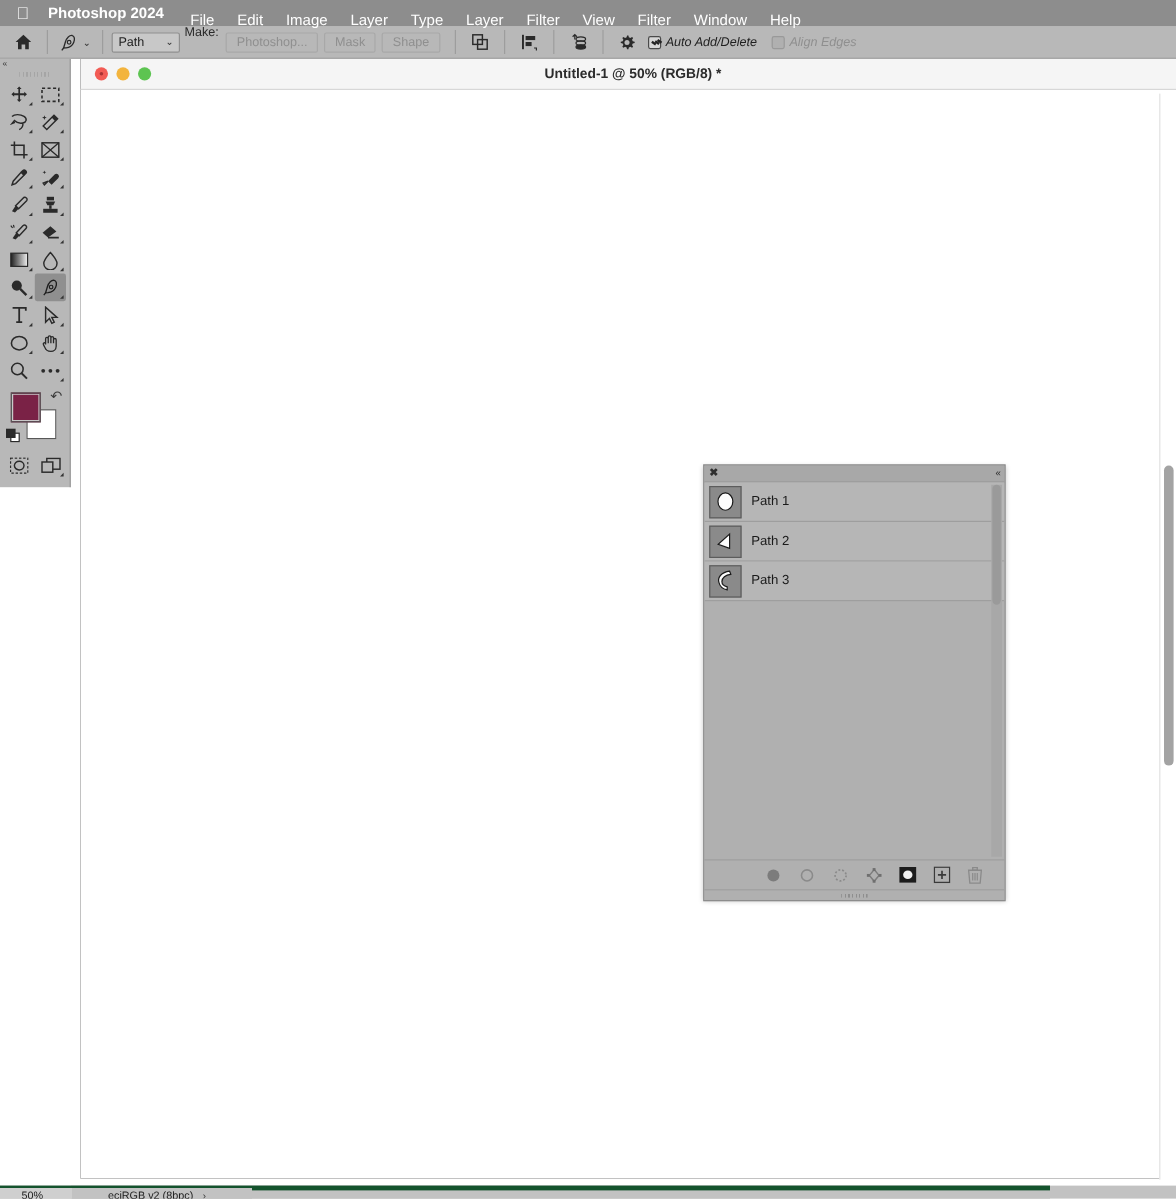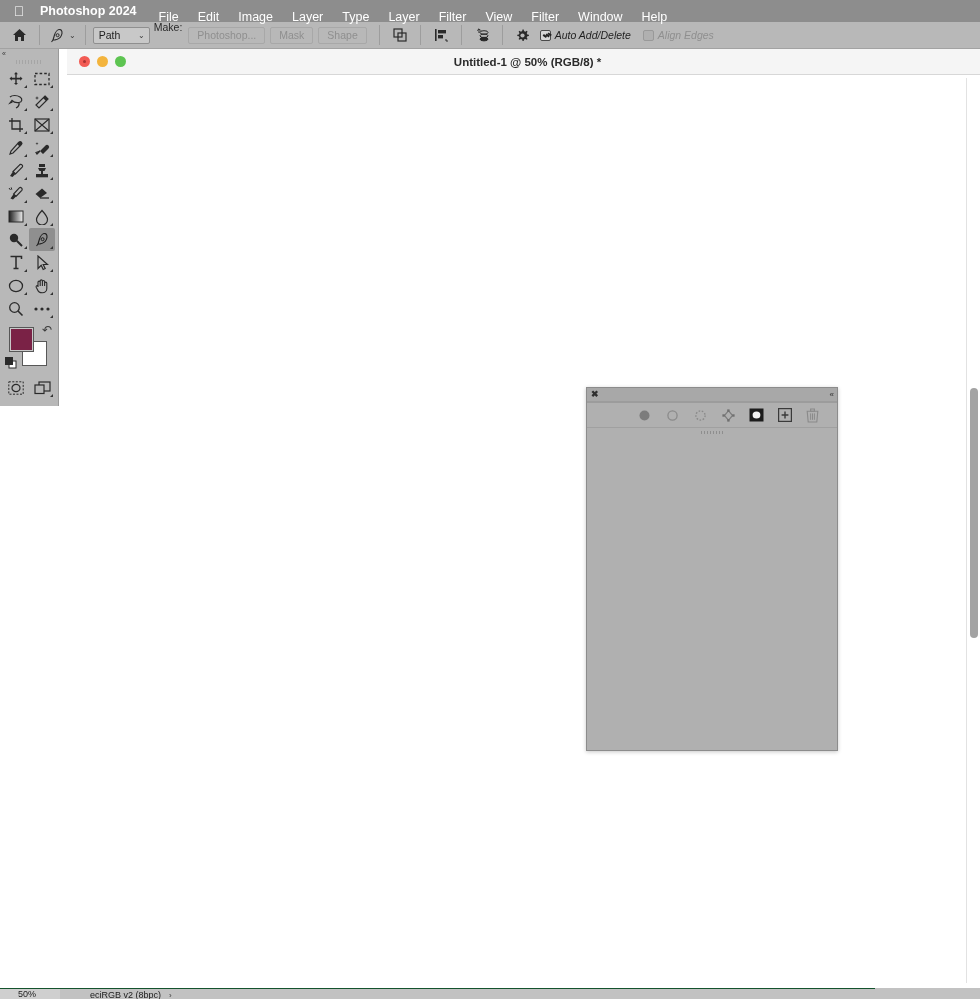--- a/index.html
+++ b/index.html
@@ -291,21 +291,21 @@
   }
   .hscroll i {
     position: absolute; top: 2px; left: 445px; width: 245px; height: 7px;
     background: #8c8c8c; border-radius: 4px;
   }
 
   
   .statusbar {
     position: absolute; left: 0; bottom: 0; width: 875px; height: 11px;
     background: #c2c2c2;
-    border-top: 1px solid #14532d;
+    border-top: 4px solid #14532d;
     display: flex; align-items: center;
     font-size: 9px; color: #1c1c1c;
     z-index: 23;
   }
   .sb-zoom {
     width: 60px; padding-left: 18px;
     background: #cfcfcf; height: 11px; display: flex; align-items: center;
   }
   .sb-profile {
     padding-left: 30px; width: 150px;
@@ -661,20 +661,53 @@
   </div>
 
   <div class="paths-panel">
 
     <div class="pp-topbar">
       <span class="pp-close">✖</span>
       <span class="pp-collapse">«</span>
     </div>
 
 
+    <div class="pp-list">
+
+      <div class="path-row">
+        <div class="path-thumb">
+          <svg width="23" height="23" viewBox="0 0 23 23">
+              <ellipse cx="11.5" cy="11" rx="6.2" ry="7.2" fill="#fdfdfd" stroke="#1a1a1a" stroke-width="1"></ellipse>
+            </svg>
+        </div>
+        <div class="path-name">Path 1</div>
+      </div>
+
+      <div class="path-row">
+        <div class="path-thumb">
+          <svg width="23" height="23" viewBox="0 0 23 23">
+              <path d="M15 5 L15 17 L5.5 13.5 Z" fill="#fdfdfd" stroke="#1a1a1a" stroke-width="1"></path>
+            </svg>
+        </div>
+        <div class="path-name">Path 2</div>
+      </div>
+
+      <div class="path-row">
+        <div class="path-thumb">
+          <svg width="23" height="23" viewBox="0 0 23 23">
+              <path d="M15 3 C8 4 5 8 6 12 C6.8 15.8 10 18 13 18.5 L13 16 C10.5 15.5 8.6 13.8 8.6 11.6 C8.6 8.5 11.6 6 16 5.6 Z" fill="#fdfdfd" stroke="#1a1a1a" stroke-width="1"></path>
+            </svg>
+        </div>
+        <div class="path-name">Path 3</div>
+      </div>
+
+      <div class="pp-scroll">
+        <i></i>
+      </div>
+    </div>
 
     <div class="pp-footer">
       <div class="pp-fbtn">
         <svg width="13" height="13" viewBox="0 0 13 13">
             <circle cx="6.5" cy="6.5" r="5" fill="#7c7c7c"></circle>
           </svg>
       </div>
       <div class="pp-fbtn">
         <svg width="13" height="13" viewBox="0 0 13 13">
             <circle cx="6.5" cy="6.5" r="4.6" fill="none" stroke="#8a8a8a" stroke-width="1.3"></circle>

